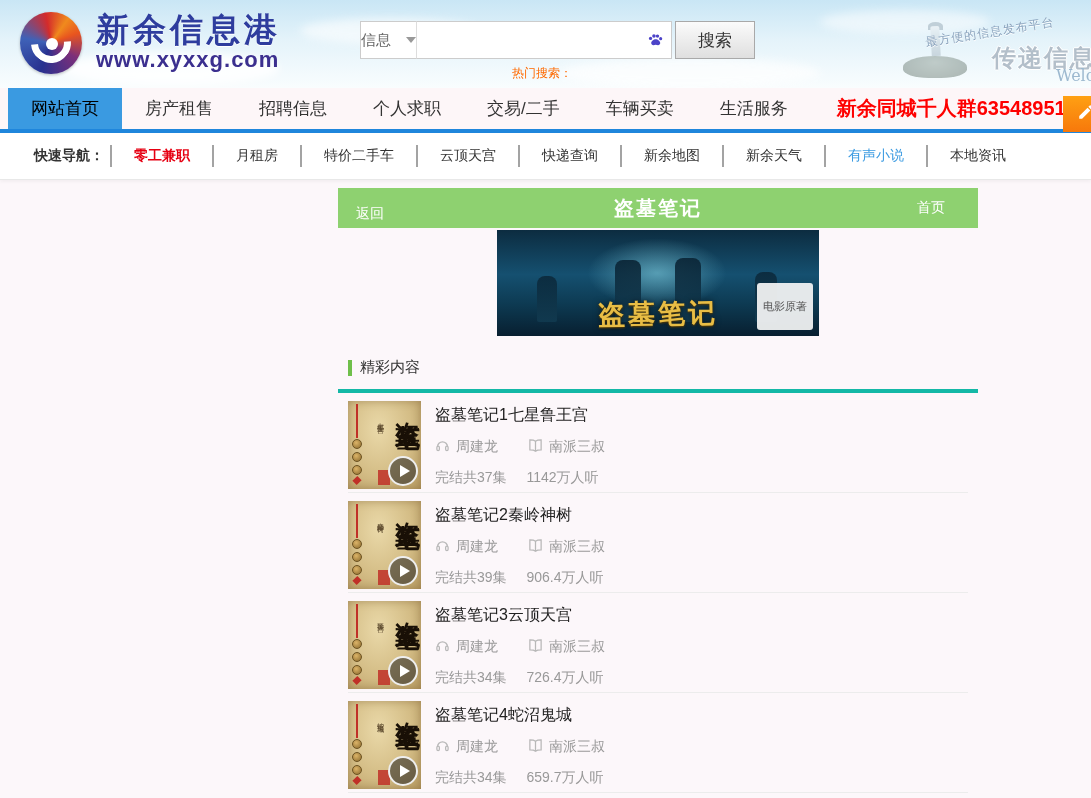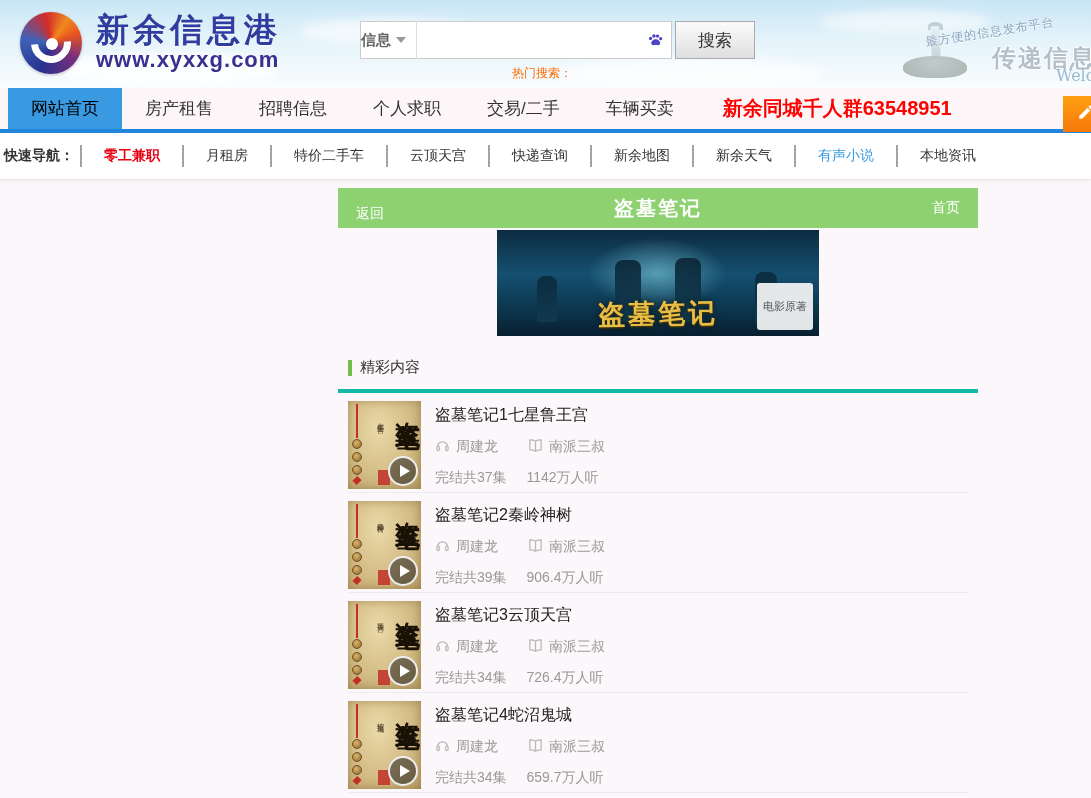--- a/index.html
+++ b/index.html
@@ -22,21 +22,21 @@
   .logo-swirl { position:absolute; inset:11px; border:7px solid #fff; border-radius:50%;
     border-top-color:transparent; border-left-color:transparent; transform:rotate(40deg); }
   .logo-dot { position:absolute; left:26px; top:26px; width:12px; height:12px; background:#fff; border-radius:50%; }
   .logo-text { margin-left:14px; }
   .logo-title { font-size:33px; font-weight:bold; color:#2e3d9e; letter-spacing:4px; line-height:1.05;
     text-shadow:0 1px 0 #fff; }
   .logo-url { font-size:22px; font-weight:bold; color:#3b2f8f; letter-spacing:1px; }
 
   .searchbar { position:absolute; left:360px; top:21px; display:flex; height:38px; }
   .search-cat { width:56px; background:#fff; border:1px solid #ccc; border-right:none; color:#666;
-    font-size:15px; display:flex; align-items:center; justify-content:flex-start; gap:5px; cursor:pointer;font-weight:bold; }
+    font-size:15px; display:flex; align-items:center; justify-content:space-between; gap:5px; cursor:pointer; }
   .caret { width:0; height:0; border-left:5px solid transparent; border-right:5px solid transparent; border-top:6px solid #999; }
   .search-field { position:relative; width:256px; border:1px solid #ccc; border-left:1px solid #ddd; background:#fff; }
   .search-input { width:100%; height:100%; border:none; outline:none; padding:0 30px 0 8px; font-size:14px; background:transparent; }
   .paw { position:absolute; right:7px; top:10px; }
   .search-btn { width:80px; margin-left:3px; background:linear-gradient(180deg,#fbfbfb,#dfdfdf);
     border:1px solid #a9a9a9; font-size:17px; color:#333; cursor:pointer; font-family:inherit; }
   .hot-search { position:absolute; left:512px; top:65px; font-size:12px; color:#ff6a00; }
 
   .slogan-small { position:absolute; left:925px; top:24px; font-size:12px; color:#8aa3bd; letter-spacing:1px;
     transform:rotate(-9deg); text-shadow:0 1px 0 #fff; white-space:nowrap; }
@@ -53,32 +53,32 @@
   .nav-tabs { display:flex; height:41px; padding-left:8px; align-items:stretch; }
   .nav-tab { display:flex; align-items:center; padding:0 23px; font-size:17px; color:#333; cursor:pointer; white-space:nowrap; }
   .nav-tab.active { background:#3a9ae1; color:#000000; }
   .nav-group { display:flex; align-items:center; margin-left:26px; font-size:20px; font-weight:bold; color:#fe0000; white-space:nowrap; }
   .post-btn { position:absolute; left:1063px; top:8px; width:46px; height:36px; cursor:pointer;
     background:linear-gradient(180deg,#ffa013,#f7780b); display:flex; align-items:center; justify-content:center; }
 
   
   .quicknav { position:absolute; top:133px; left:0; width:1091px; height:47px; background:#fff;
     border-bottom:1px solid #e8e8e8; box-shadow:0 2px 3px rgba(0,0,0,.04);
-    display:flex; align-items:center; padding-left:4px; font-size:14px; }
+    display:flex; align-items:center; padding-left:34px; font-size:14px; }
   .qn-label { font-weight:bold; color:#333; margin-right:6px; }
   .qn-link { padding:2px 22px; border-left:2px solid #a3a3a3; color:#333; cursor:pointer; white-space:nowrap; }
   .qn-link.red { color:#e60012; font-weight:bold; }
   .qn-link.blue { color:#3a9ae1; }
 
   
   .detail { position:absolute; left:338px; top:188px; width:640px; }
   .green-bar { position:relative; height:40px; background:#8ed170; color:#fff; display:flex; align-items:center; }
   .gb-back { margin-left:18px; font-size:14px; cursor:pointer; z-index:1;margin-top:11px; }
   .gb-title { position:absolute; left:0; right:0; text-align:center; font-size:20px; font-weight:bold; letter-spacing:2px; }
-  .gb-home { margin-left:auto; margin-right:18px; font-size:14px; cursor:pointer; z-index:1; }
+  .gb-home { margin-left:auto; margin-right:33px; font-size:14px; cursor:pointer; z-index:1; }
 
   .banner { position:relative; width:322px; height:106px; margin:2px auto 0; overflow:hidden; cursor:pointer;
     background:linear-gradient(180deg,#0c2c40 0%,#155070 42%,#0d3a52 70%,#081f30 100%); }
   .banner-glow { position:absolute; left:90px; top:8px; width:140px; height:70px;
     background:radial-gradient(ellipse at center,rgba(140,220,235,.55),rgba(140,220,235,0) 70%); }
   .fig { position:absolute; bottom:14px; background:linear-gradient(180deg,#0a2435,#123c52); border-radius:8px 8px 2px 2px; opacity:.9; }
   .f1 { left:118px; width:26px; height:62px; }
   .f2 { left:178px; width:26px; height:64px; }
   .f3 { left:40px;  width:20px; height:46px; opacity:.8; }
   .f4 { left:258px; width:22px; height:50px; opacity:.8; }
@@ -173,20 +173,21 @@
   </div>
 
   <div class="nav">
     <div class="nav-tabs">
       <div class="nav-tab active">网站首页</div>
       <div class="nav-tab">房产租售</div>
       <div class="nav-tab">招聘信息</div>
       <div class="nav-tab">个人求职</div>
       <div class="nav-tab">交易/二手</div>
       <div class="nav-tab">车辆买卖</div>
+      <div class="nav-tab">生活服务</div>
       <div class="nav-group">新余同城千人群63548951</div>
     </div>
     <div class="post-btn">
       <span>
         <svg viewBox="0 0 24 24" width="18" height="18" fill="#fff">
             <path d="M3 17.2V21h3.8L17.8 9.9l-3.7-3.7L3 17.2zM20.7 7a1 1 0 0 0 0-1.4l-2.3-2.3a1 1 0 0 0-1.4 0l-1.8 1.8 3.7 3.7L20.7 7z"></path>
           </svg>
       </span>
     </div>
   </div>

